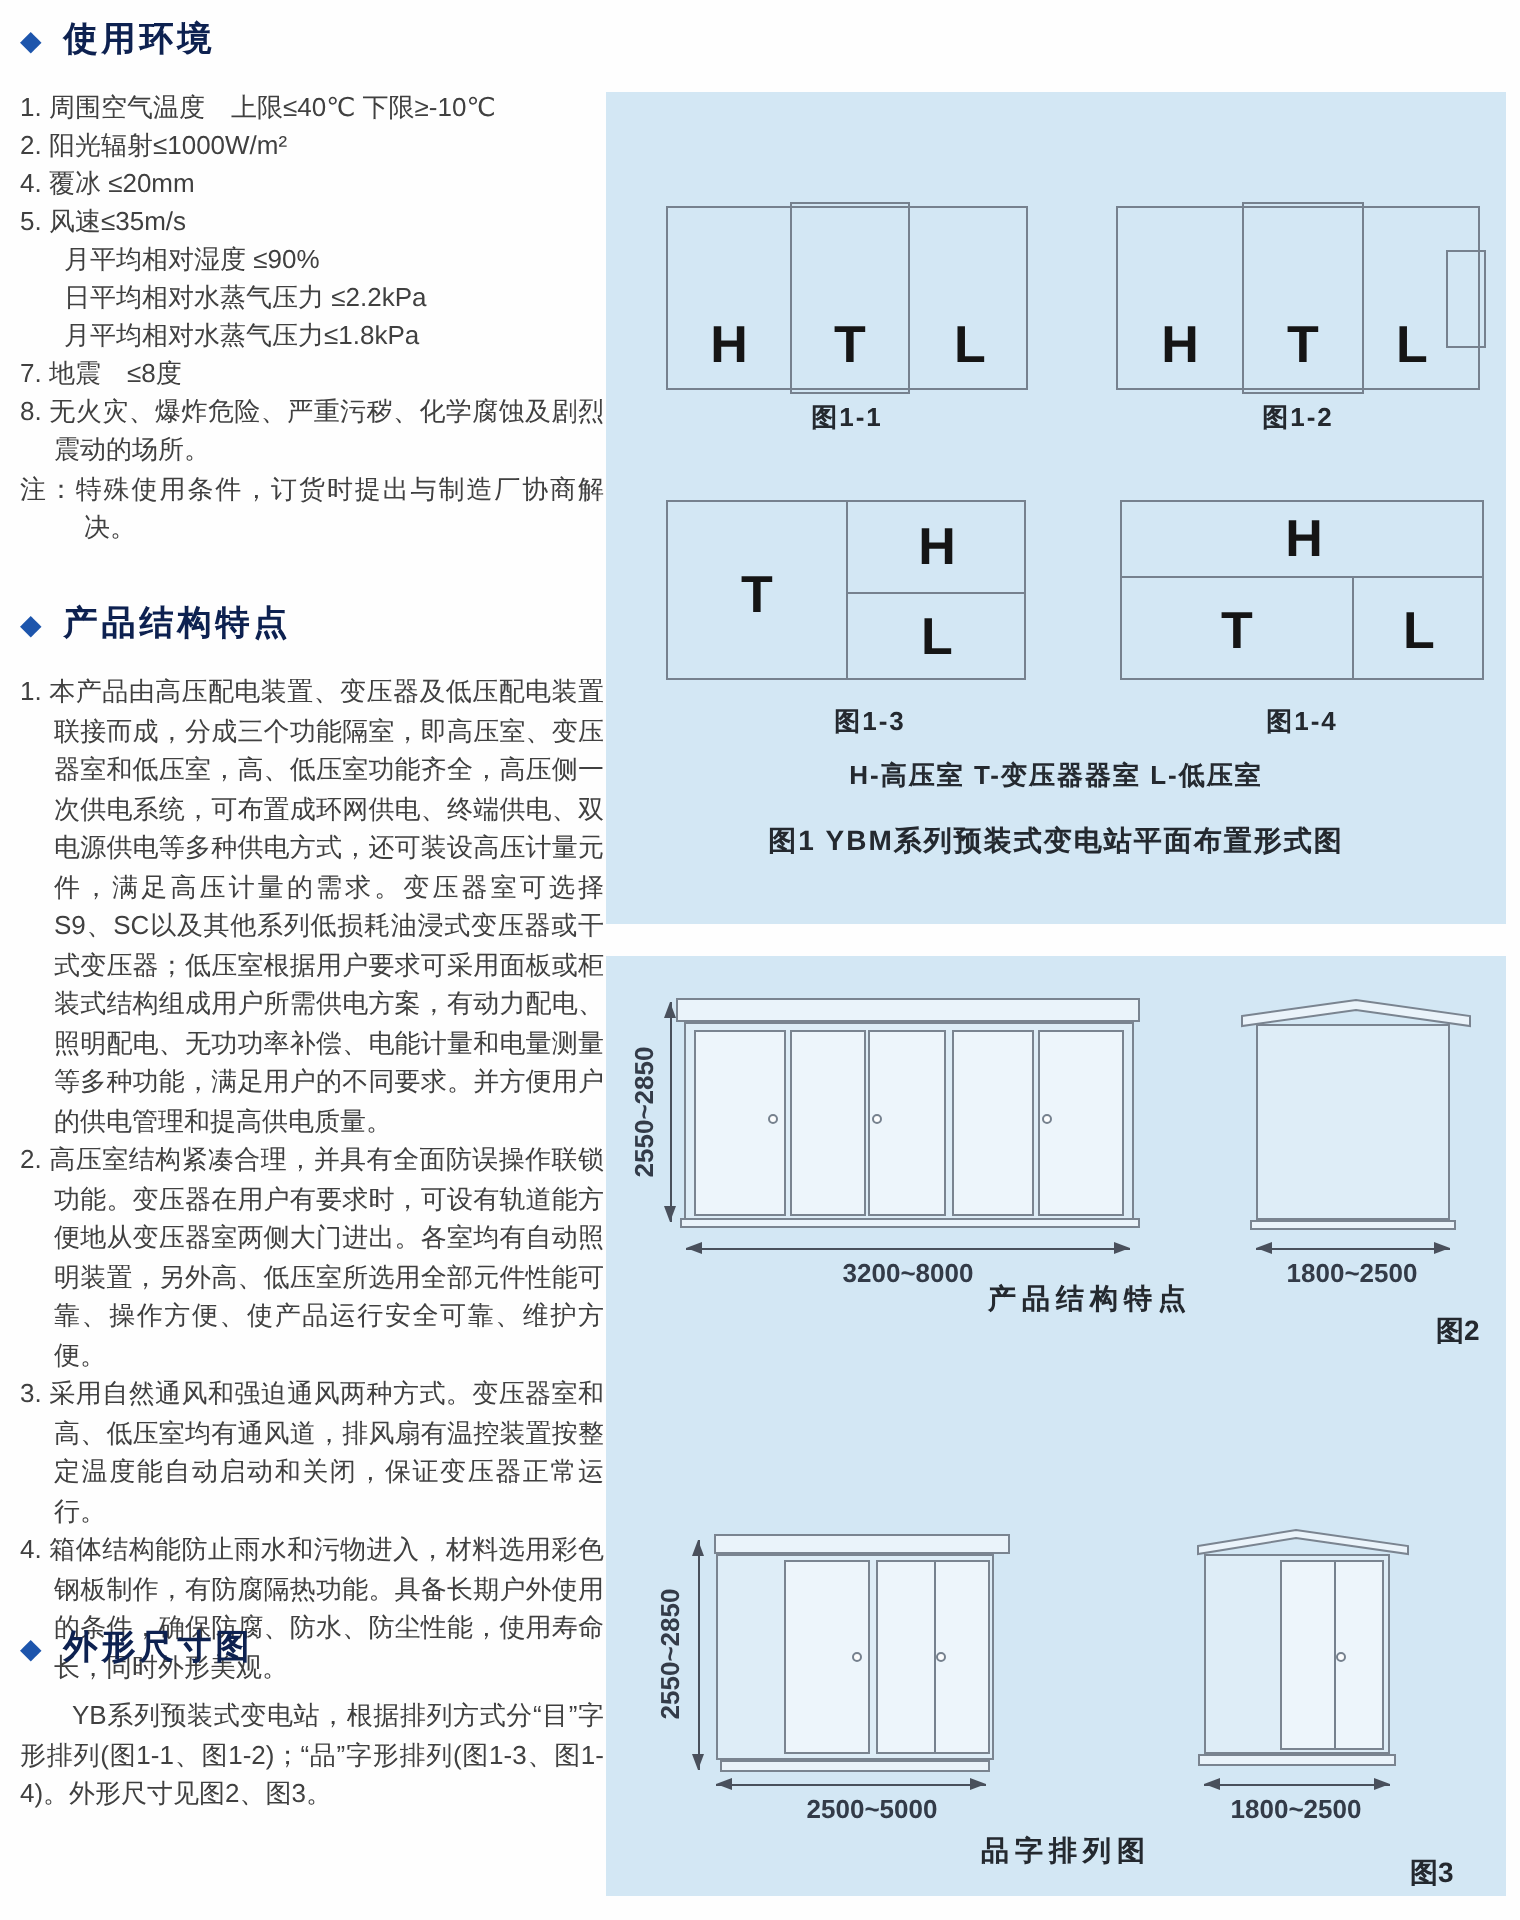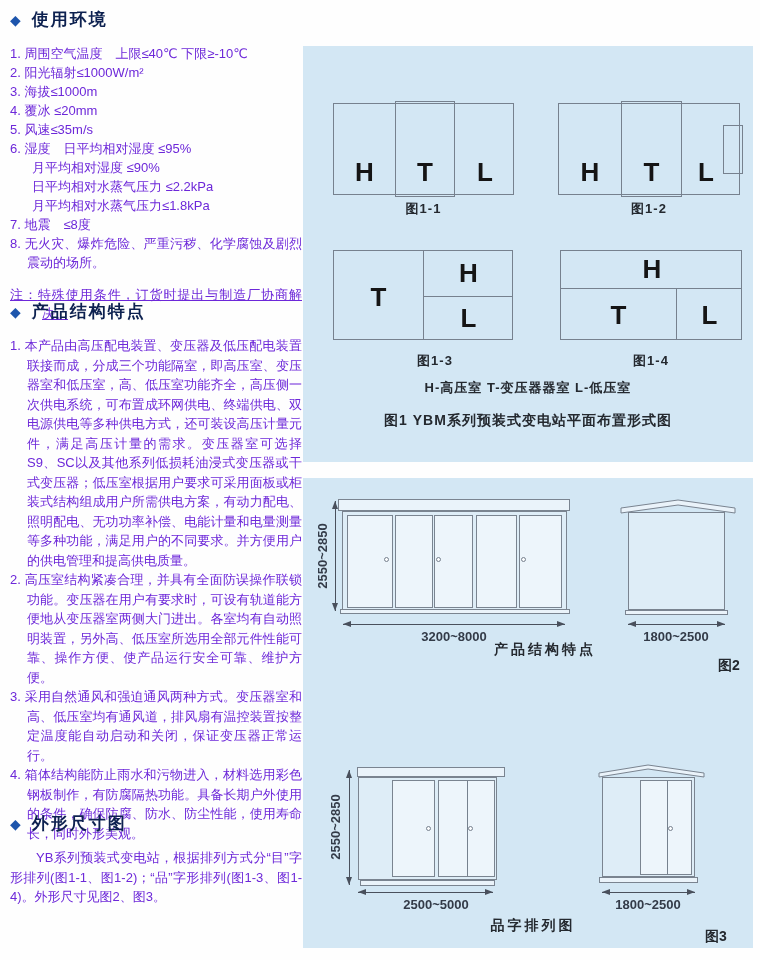--- a/index.html
+++ b/index.html
@@ -12,24 +12,24 @@
   .sec { position:absolute; left:10px; width:292px; }
   .sec-usage { top:8px; }
   .sec-features { top:300px; }
   .sec-dims { top:812px; }
   .heading {
     display:flex; align-items:center; gap:9px;
     font-size:17px; font-weight:bold; color:#0d2150; letter-spacing:2px; margin:0 0 13px 0;
   }
   .diamond { color:#1d55ac; font-size:14px; line-height:1; }
   .li, .para {
-    font-size:13px; line-height:19px; text-align:justify; color:#6d28d9;
+    font-size:13px; line-height:19px; text-align:justify; color:#404040;
   }
   .hang   { padding-left:17px; text-indent:-17px; }
-  .hang32 { padding-left:32px; text-indent:-32px; margin-top:13px;text-decoration:underline; }
+  .hang32 { padding-left:32px; text-indent:-32px; margin-top:1px; }
   .sub-line { margin-left:22px; }
   .feat { line-height:19.5px; }
   .indent2 { text-indent:26px; line-height:19.5px; }
   .num { display:inline; }
   
   .panel { position:absolute; left:303px; width:450px; background:#d3e7f4; }
   .panel1 { top:46px; height:416px; }
   .panel2 { top:478px; height:470px;text-decoration:underline; }
   
   .fbox { position:absolute; border:1px solid #76818e; }
@@ -69,24 +69,22 @@
 
 <div class="page">
 
   <section class="sec sec-usage">
     <h2 class="heading">
       <span class="diamond">◆</span>
       <span>使用环境</span>
     </h2>
     <p class="li hang"><span class="num">1.</span> <span>周围空气温度　上限≤40℃ 下限≥-10℃</span></p>
     <p class="li hang"><span class="num">2.</span> <span>阳光辐射≤1000W/m²</span></p>
-    <p class="li hang"><span class="num">3.</span> <span>海拔≤1000m</span></p>
     <p class="li hang"><span class="num">4.</span> <span>覆冰 ≤20mm</span></p>
     <p class="li hang"><span class="num">5.</span> <span>风速≤35m/s</span></p>
-    <p class="li hang"><span class="num">6.</span> <span>湿度　日平均相对湿度 ≤95%</span></p>
     <div class="li sub-line">月平均相对湿度 ≤90%</div>
     <div class="li sub-line">日平均相对水蒸气压力 ≤2.2kPa</div>
     <div class="li sub-line">月平均相对水蒸气压力≤1.8kPa</div>
     <p class="li hang"><span class="num">7.</span> <span>地震　≤8度</span></p>
     <p class="li hang"><span class="num">8.</span> <span>无火灾、爆炸危险、严重污秽、化学腐蚀及剧烈震动的场所。</span></p>
     <p class="li hang32"><span>注：</span><span>特殊使用条件，订货时提出与制造厂协商解决。</span></p>
   </section>
 
   <section class="sec sec-features">
     <h2 class="heading">

